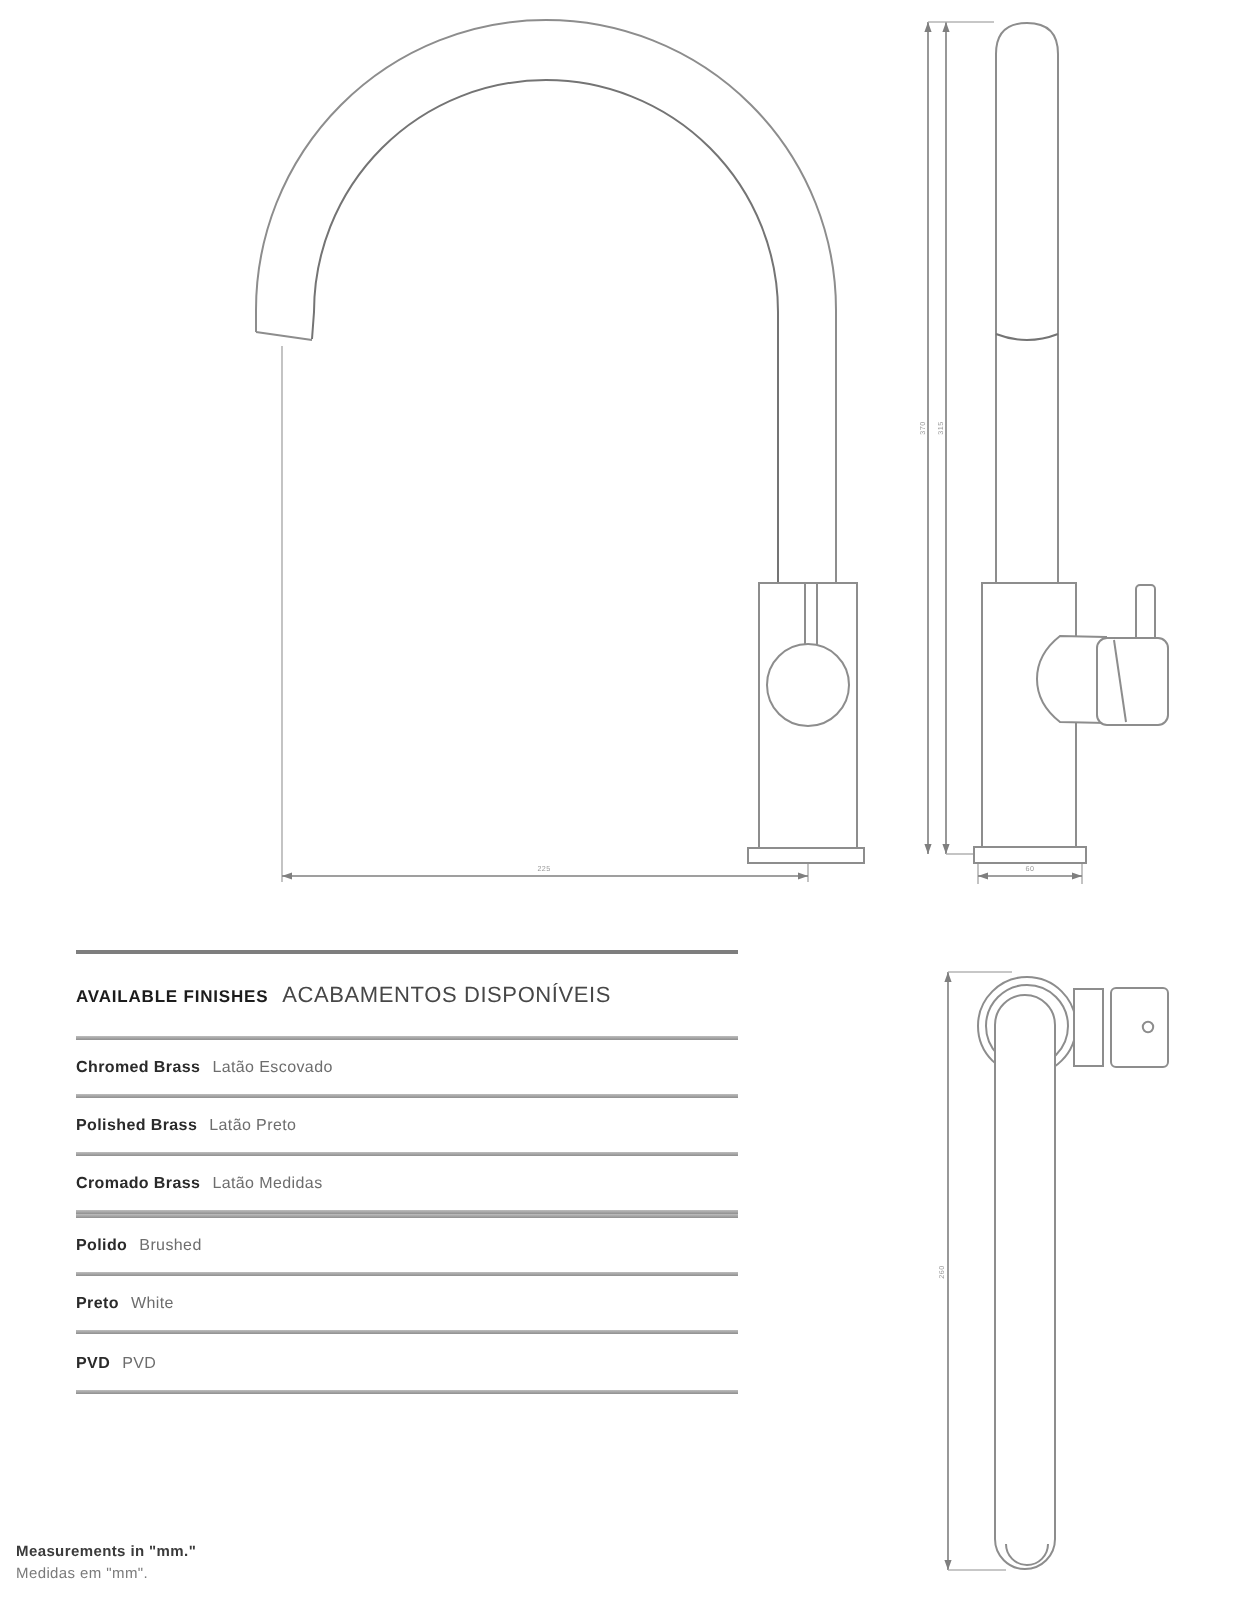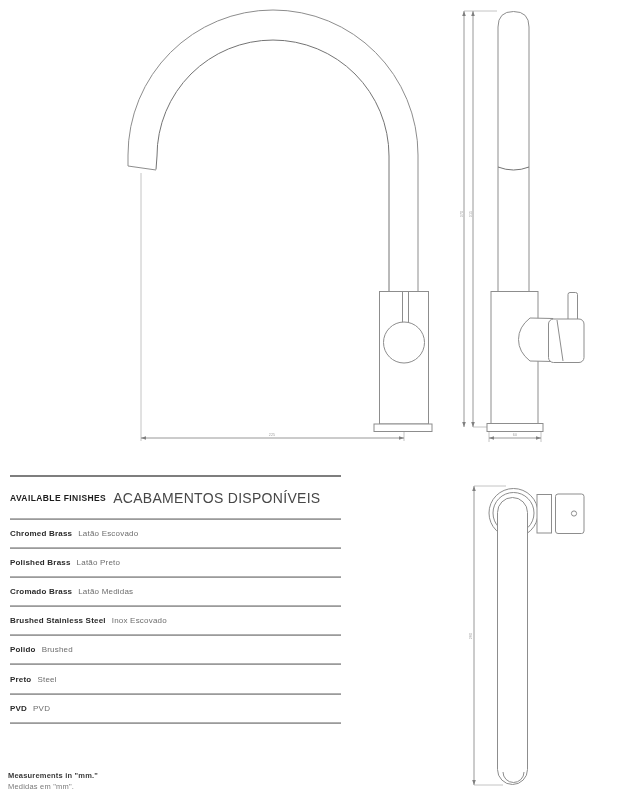--- a/index.html
+++ b/index.html
@@ -11,26 +11,26 @@
   
   .ln{fill:none;stroke:#8d8d8d;stroke-width:1;}
   .ln-d{fill:none;stroke:#747474;stroke-width:1;}
   .fillw{fill:#ffffff;stroke:#8d8d8d;stroke-width:1;}
   .ext{fill:none;stroke:#b5b5b5;stroke-width:.8;}
   .dim{fill:none;stroke:#7f7f7f;stroke-width:.8;}
   .arr{fill:#7f7f7f;stroke:none;}
   .dim-label{font-size:3.6px;fill:#9a9a9a;letter-spacing:.2px;}
 
   
-  .finishes{position:absolute;left:10px;top:475px;width:331px;}
+  .finishes{position:absolute;left:38px;top:475px;width:331px;}
   .rule{height:2px;background:linear-gradient(#bdbdbd,#8f8f8f);}
   .rule.top{background:#7e7e7e;}
   .finishes-header{height:41px;display:flex;align-items:center;gap:7px;white-space:nowrap;}
   .title-en{font-weight:bold;font-size:8.5px;letter-spacing:.4px;color:#1c1c1c;}
-  .title-pt{font-size:14px;letter-spacing:.3px;color:#474747;}
+  .title-pt{font-size:11px;letter-spacing:.3px;color:#474747;}
   .finish-row{height:27.1px;display:flex;align-items:center;gap:6px;white-space:nowrap;}
   .fin-en{font-weight:bold;font-size:8px;letter-spacing:.2px;color:#2a2a2a;}
   .fin-pt{font-size:8px;letter-spacing:.2px;color:#6d6d6d;}
 
   
   .footer{position:absolute;left:8px;top:771px;line-height:10.5px;}
   .footer .en{font-weight:bold;font-size:7.5px;color:#3a3a3a;letter-spacing:.2px;}
   .footer .pt{font-size:7.5px;color:#7a7a7a;letter-spacing:.2px;}
 </style>
 </head>
@@ -134,35 +134,31 @@
       <span class="fin-pt">Latão Preto</span>
     </div>
     <div class="rule"></div>
 
     <div class="finish-row">
       <span class="fin-en">Cromado Brass</span>
       <span class="fin-pt">Latão Medidas</span>
     </div>
     <div class="rule"></div>
 
-    <div class="finish-row">
-      <span class="fin-en">Brushed Stainless Steel</span>
-      <span class="fin-pt">Inox Escovado</span>
-    </div>
     <div class="rule"></div>
 
     <div class="finish-row">
       <span class="fin-en">Polido</span>
       <span class="fin-pt">Brushed</span>
     </div>
     <div class="rule"></div>
 
     <div class="finish-row">
       <span class="fin-en">Preto</span>
-      <span class="fin-pt">Steel</span>
+      <span class="fin-pt">White</span>
     </div>
     <div class="rule"></div>
 
     <div class="finish-row">
       <span class="fin-en">PVD</span>
       <span class="fin-pt">PVD</span>
     </div>
     <div class="rule"></div>
   </div>
 

